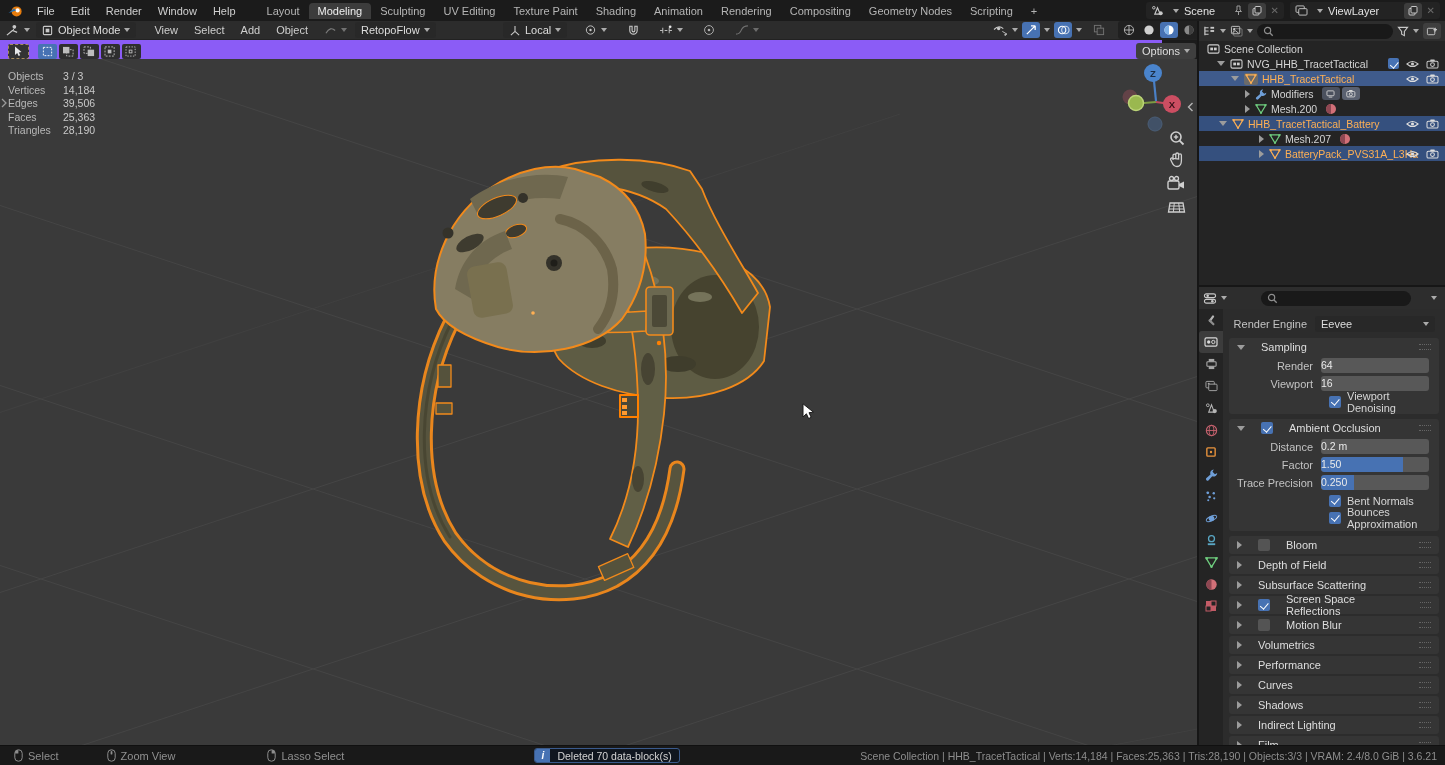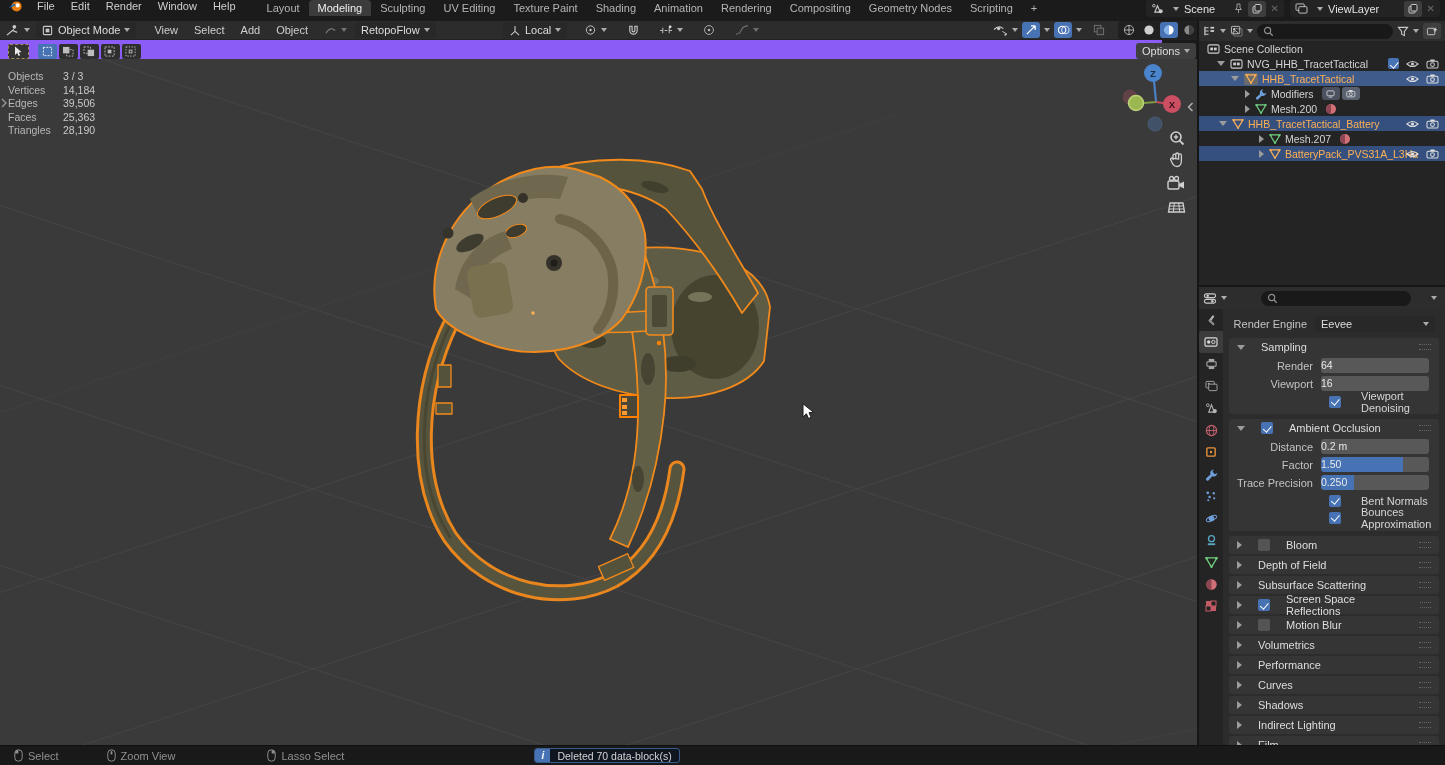--- a/index.html
+++ b/index.html
@@ -31,21 +31,21 @@
   .dd { background:#282828;border-radius:3px;height:16px;display:flex;align-items:center;
         padding:0 6px; color:#dedede; }
   .menu-item { padding:0 8px; color:#cfcfcf; cursor:default; }
   .panel { background:#353535; border-radius:3px; margin:0 6px 2px 6px; }
   .panel-h { height:18px; display:flex; align-items:center; padding:0 8px; gap:16px; color:#dedede; }
   .dots { width:12px;height:6px;border-top:1px dotted #7a7a7a;border-bottom:1px dotted #7a7a7a; margin-left:auto; opacity:.7;}
   .plabel { color:#c3c3c3; text-align:right; }
 
   
   #topbar { position:absolute; top:0; left:0; width:1417px; height:21px; background:#1b1b1b;
-            display:flex; align-items:flex-start; z-index:30; }
+            display:flex; align-items:center; z-index:30; }
   #topbar .ws { padding:2px 9px; border-radius:4px 4px 0 0; color:#b5b5b5; }
   #topbar .ws.active { background:#3c3c3c; color:#efefef; }
   .sel-field { background:#232323; border-radius:3px; height:17px; display:flex; align-items:center; padding:0 5px; gap:5px;}
 
   
   #vp-header { position:absolute; top:21px; left:0; width:1197px; height:19px; background:#2c2c2c;
                display:flex; align-items:center; z-index:20; border-bottom:1px solid #222; }
   #tool-row { position:absolute; top:40px; left:0; width:1162px; height:19px; background:#8b5cf6;
               display:flex; align-items:flex-end; z-index:20; }
   .ibox { height:16px; min-width:18px; display:flex; align-items:center; justify-content:center;
@@ -77,21 +77,21 @@
   #props-header { position:absolute; left:1199px; top:285px; width:246px; height:24px; background:#2d2d2d;
                   display:flex; align-items:center; gap:6px; padding:0 4px; z-index:20; border-top:2px solid #161616;}
   #props-tabs { position:absolute; left:1199px; top:309px; width:24px; height:436px; background:#242424; }
   .ptab { width:24px; height:22px; display:flex; align-items:center; justify-content:center; }
   .ptab.active { background:#3c3c3c; border-radius:3px 0 0 3px; }
   #props { position:absolute; left:1223px; top:309px; width:222px; height:436px; background:#2c2c2c;
            padding-top:4px; overflow:hidden;}
   .prow { display:flex; align-items:center; height:17px; margin:1px 10px 1px 0; gap:8px;}
   .prow .plabel { width:84px; flex:none;}
   .prow .pfield { flex:1;gap:39px; }
-  .cbrow { display:flex; align-items:center; gap:20px; height:17px; margin-left:100px; color:#d6d6d6;}
+  .cbrow { display:flex; align-items:center; gap:6px; height:17px; margin-left:100px; color:#d6d6d6;}
 
   
   #statusbar { position:absolute; left:0; top:745px; width:1445px; height:20px; background:#191919;
                border-top:1px solid #101010; display:flex; align-items:center; color:#909090; z-index:30;}
   .hint { display:flex; align-items:center; gap:5px; }
   #msgbox { display:flex; align-items:stretch; border:1px solid #3a5a8c; border-radius:3px; overflow:hidden;
             background:#10161f; height:15px; }
   #msgbox .mi { background:#4772b3; color:#fff; width:15px; display:flex; align-items:center; justify-content:center;
                 font-weight:bold; font-size:10px; font-style:italic;}
   #msgbox .mt { padding:0 7px; color:#d3d3d3; display:flex; align-items:center; font-size:10.5px;}
@@ -962,13 +962,14 @@
     <svg width="9" height="13" viewBox="0 0 9 13">
         <rect x="0.8" y="0.8" width="7.4" height="11.4" rx="3.5" fill="none" stroke="#8d8d8d"></rect>
         <path d="M8 4.5 h-3.4 V1 a3.4 3.4 0 0 1 3.4 3.5 Z" fill="#8d8d8d"></path>
       </svg>
     <span>Lasso Select</span>
   </span>
   <div id="msgbox" style="margin-left:190px;">
     <span class="mi">i</span>
     <span class="mt">Deleted 70 data-block(s)</span>
   </div>
+  <span style="margin-left:auto;margin-right:8px;font-size:10.5px;color:#8d8d8d;">Scene Collection | HHB_TracetTactical | Verts:14,184 | Faces:25,363 | Tris:28,190 | Objects:3/3 | VRAM: 2.4/8.0 GiB | 3.6.21</span>
 </div>
 
 </body></html>

